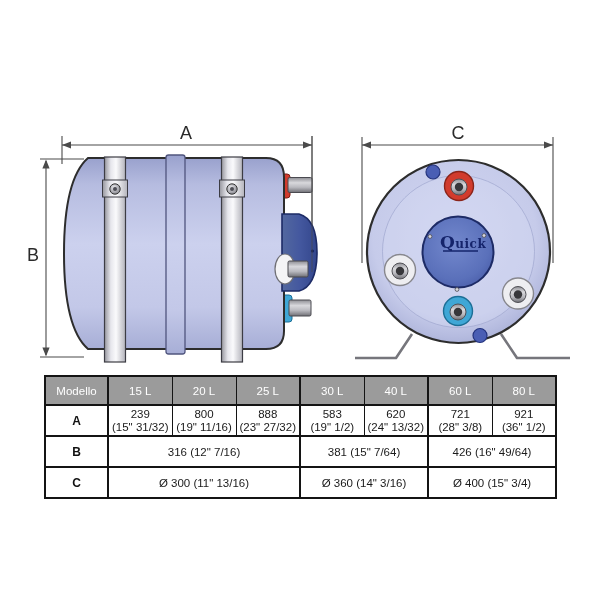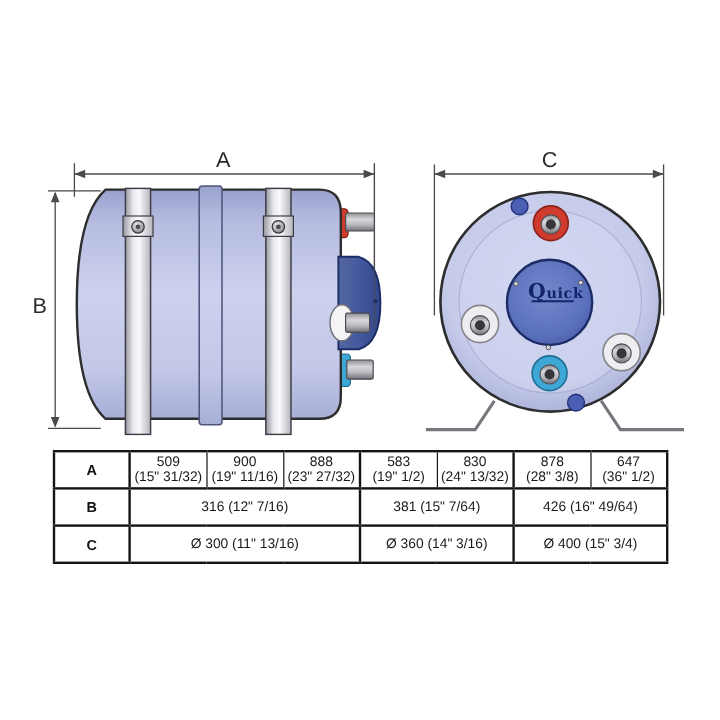--- a/index.html
+++ b/index.html
@@ -184,48 +184,58 @@
       <col style="width:63px">
       <col style="width:64px">
         <col style="width:64px">
         <col style="width:64px">
       <col style="width:64px">
         <col style="width:64px">
         <col style="width:64px">
         <col style="width:64px">
     </colgroup>
     <tbody>
+        <tr>
+      <th class="head">Modello</th>
+      <th class="head sep">15 L</th>
+      <th class="head">20 L</th>
+      <th class="head">25 L</th>
+      <th class="head sep">30 L</th>
+      <th class="head">40 L</th>
+      <th class="head sep">60 L</th>
+      <th class="head">80 L</th>
+    </tr>
     <tr class="row-a">
       <th class="rowlabel">A</th>
       <td class="sep">
-        <span class="cell-mm">509</span>
+        <span class="cell-mm">239</span>
             <span class="cell-inch">(15" 31/32)</span>
           </td>
       <td>
-        <span class="cell-mm">900</span>
+        <span class="cell-mm">800</span>
             <span class="cell-inch">(19" 11/16)</span>
           </td>
       <td>
         <span class="cell-mm">888</span>
             <span class="cell-inch">(23" 27/32)</span>
           </td>
       <td class="sep">
         <span class="cell-mm">583</span>
             <span class="cell-inch">(19" 1/2)</span>
           </td>
       <td>
-        <span class="cell-mm">830</span>
+        <span class="cell-mm">620</span>
             <span class="cell-inch">(24" 13/32)</span>
           </td>
       <td class="sep">
-        <span class="cell-mm">878</span>
+        <span class="cell-mm">721</span>
             <span class="cell-inch">(28" 3/8)</span>
           </td>
       <td>
-        <span class="cell-mm">647</span>
+        <span class="cell-mm">921</span>
             <span class="cell-inch">(36" 1/2)</span>
           </td>
     </tr>
     <tr>
       <th class="rowlabel">B</th>
       <td class="sep" colspan="3">316 (12" 7/16)</td>
       <td class="sep" colspan="2">381 (15" 7/64)</td>
       <td class="sep" colspan="2">426 (16" 49/64)</td>
     </tr>
     <tr>

